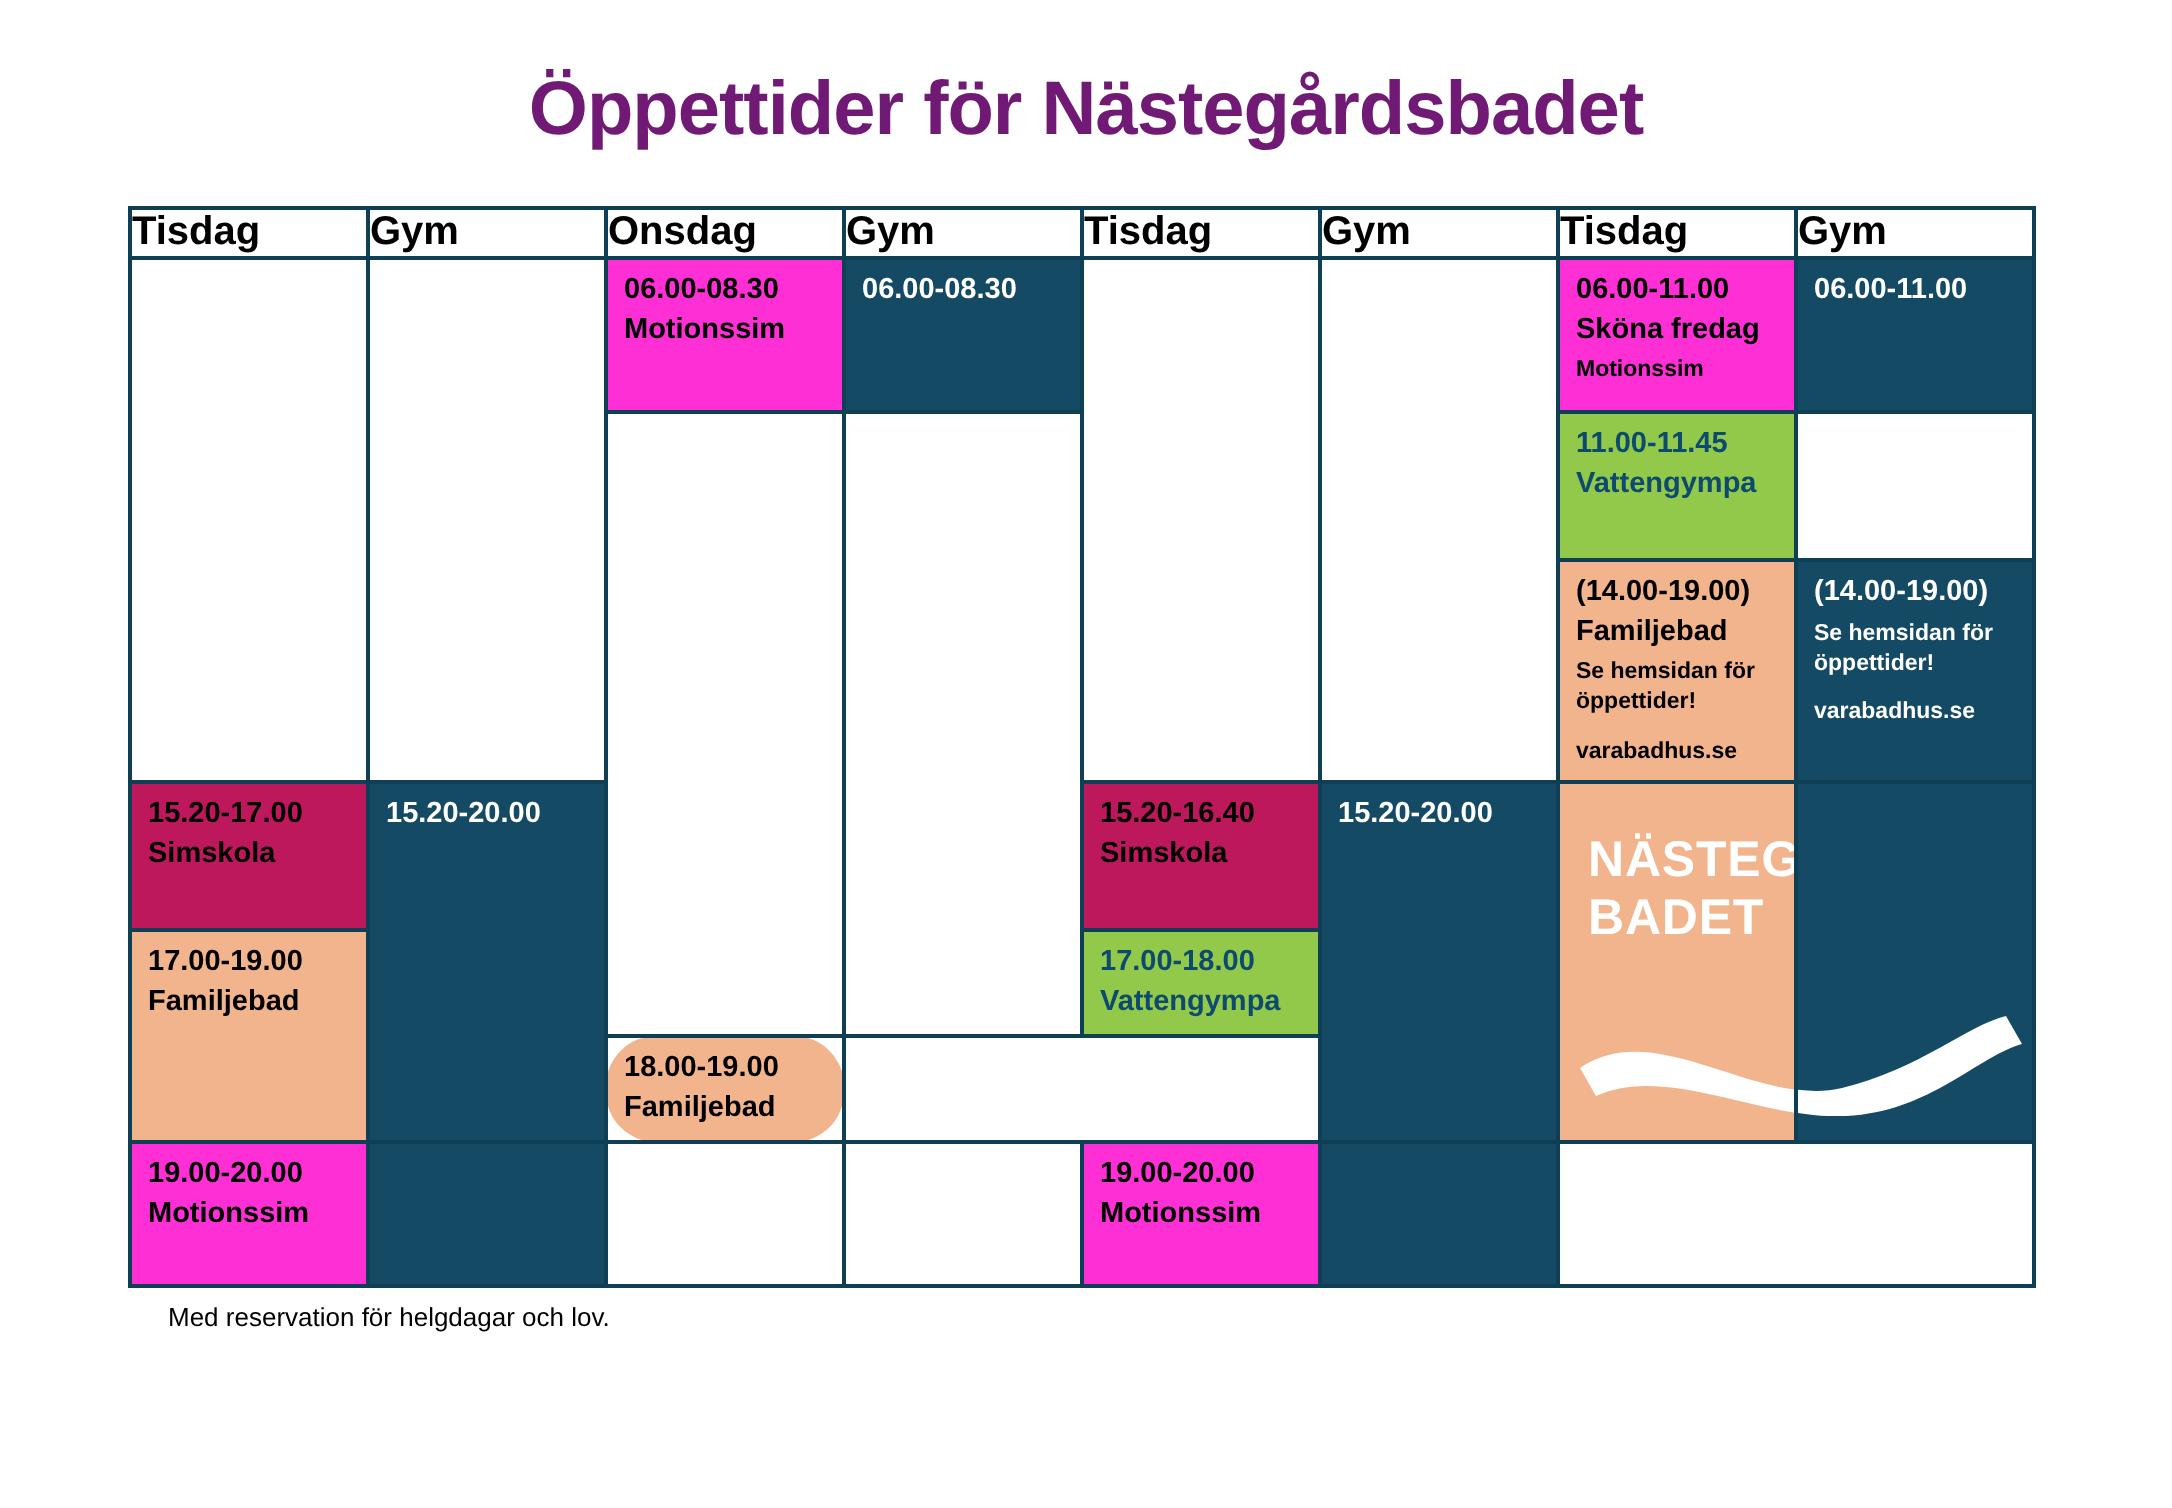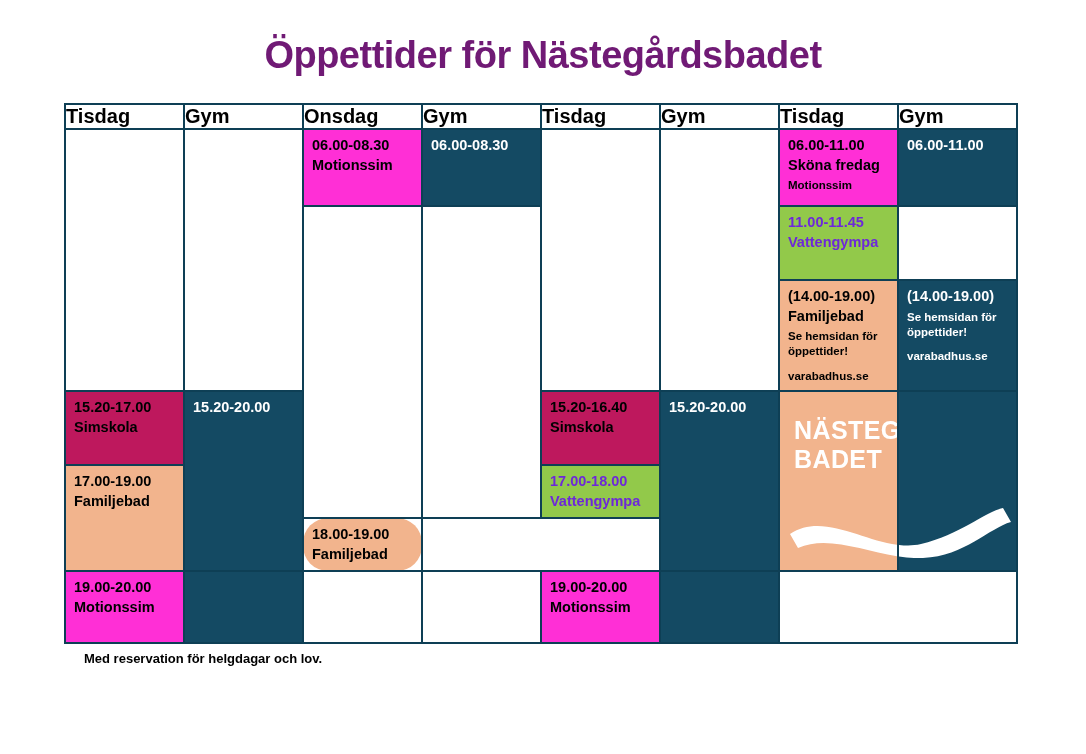--- a/index.html
+++ b/index.html
@@ -77,21 +77,21 @@
     font-size: 11.5px;
     font-weight: bold;
     line-height: 1.3;
     display: block;
     margin-top: 10px;
   }
   .c-white  { background: #ffffff; }
   .c-pink   { background: #ff2fd6; color: #000000; }
   .c-navy   { background: #144a63; color: #ffffff; }
   .c-blue   { background: #be185d; color: #000000; }
-  .c-green  { background: #92c94a; color: #6d28d9; }
+  .c-green  { background: #92c94a; color: #0c4a6e; }
   .c-peach  { background: #f2b48d; color: #000000; }
   .c-navy .time, .c-navy .act, .c-navy .small, .c-navy .small2 { color: #ffffff; }
   .c-peach .time, .c-peach .act, .c-peach .small, .c-peach .small2 { color: #000000; }
 
   .logo-cell {
     position: relative;
     background: #f2b48d;
   }
   .logo-cell-navy {
     position: relative;
@@ -121,21 +121,21 @@
     left: 8px;
     bottom: 12px;
     width: 230px;
     height: 52px;
   }
   .footnote {
     position: absolute;
     left: 84px;
     top: 651px;
     font-size: 13px;
-    font-weight: bold;
+    font-weight: normal;
     color: #000000;
   }
 </style>
 </head>
 <body>
 
 <h1 id="page-title">Öppettider för Nästegårdsbadet</h1>
 
 <div class="sheet">
 <table class="schedule">

